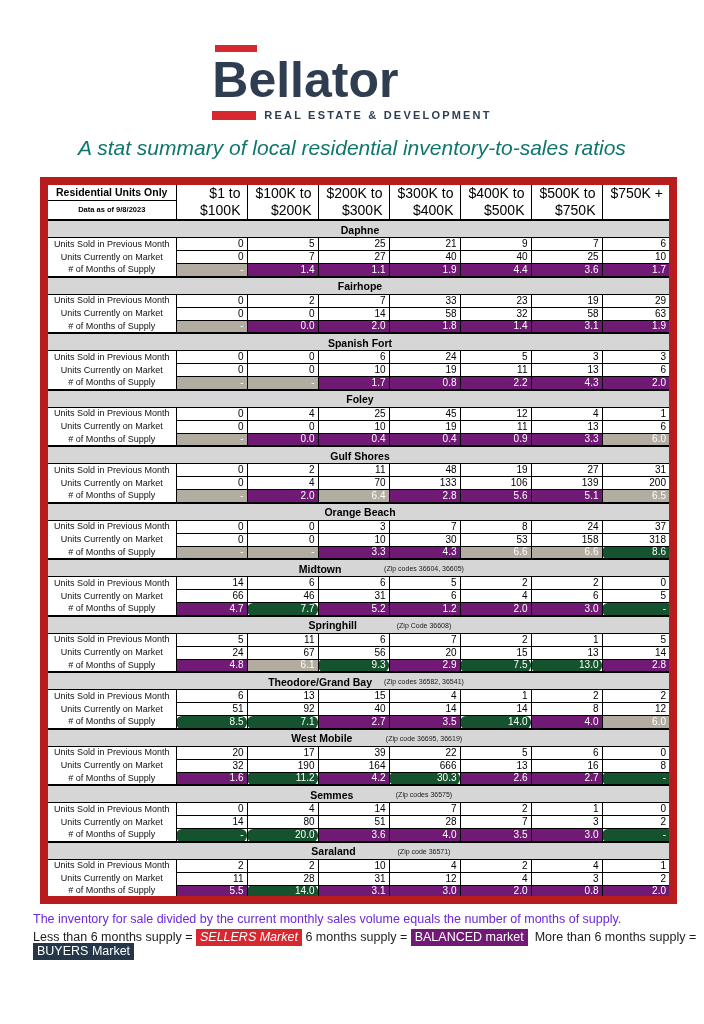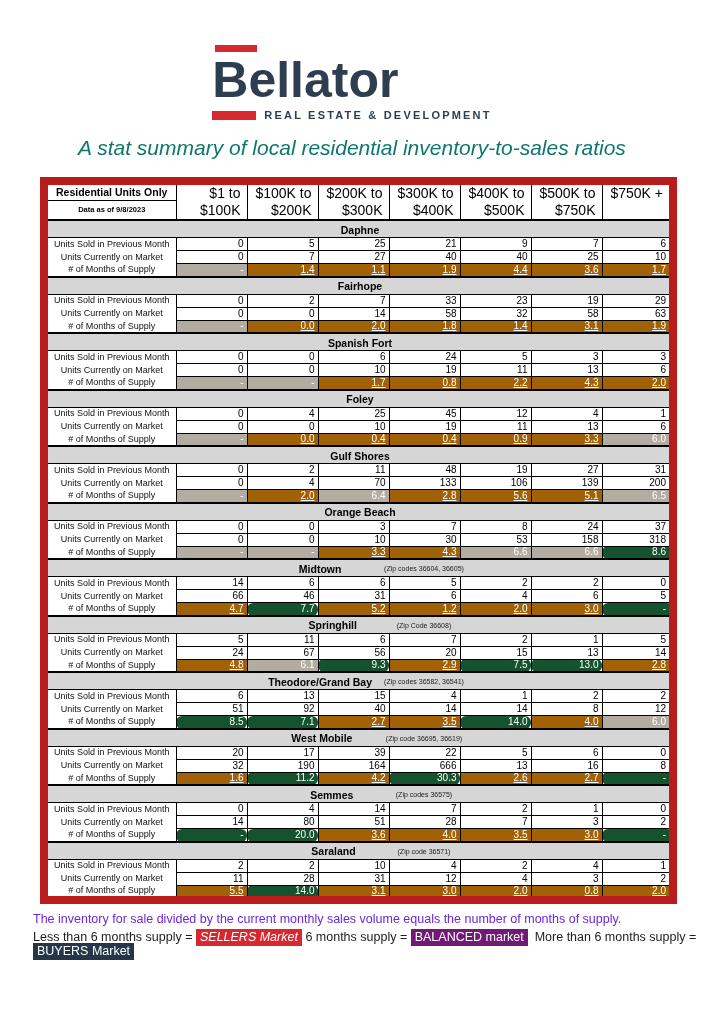--- a/index.html
+++ b/index.html
@@ -35,21 +35,21 @@
   td.pricecol{border:1px solid #000;text-align:right;font-size:14px;vertical-align:top;padding:0;}
   td.pricecol div{height:17px;line-height:17px;padding-right:3px;}
   tr.band{height:14px;text-align:center;}
   td.bandcell{background:#d6d6d6;border-top:2px solid #000;border-bottom:1px solid #000;padding:0;}
   .cityname{display:inline-block;width:128px;padding-left:3px;font-weight:bold;font-size:10.5px;vertical-align:middle;}
   .zip{font-size:7px;color:#1a1a1a;vertical-align:middle;}
   tr.datarow{height:13px;}
   td.rlabel{border:none;border-right:1px solid #000;text-align:center;font-size:9px;color:#111;}
   td.num{border:1px solid #000;text-align:right;font-size:10px;background:#fff;}
   td.sup{border:1px solid #000;text-align:right;font-size:10px;color:#fff;}
-  td.m-s{background:#a16207;text-decoration:underline;}
+  td.m-s{background:#701a75;}
   td.m-b{background:#b3ada1;}
   td.m-y{background:#14532d;border-radius:6px;}
 
   
   .explain{margin:8px 0 0 33px;font-size:12.5px;color:#6d28d9;}
   .legend{margin:4px 0 0 33px;font-size:12.5px;color:#1c1c1c;white-space:pre-wrap;}
   .chip{color:#fff;padding:1px 4px 2px 4px;}
   .chip.sellers{background:#d7282f;font-style:italic;}
   .chip.balanced{background:#701a75;}
   .chip.buyers{background:#243748;}

